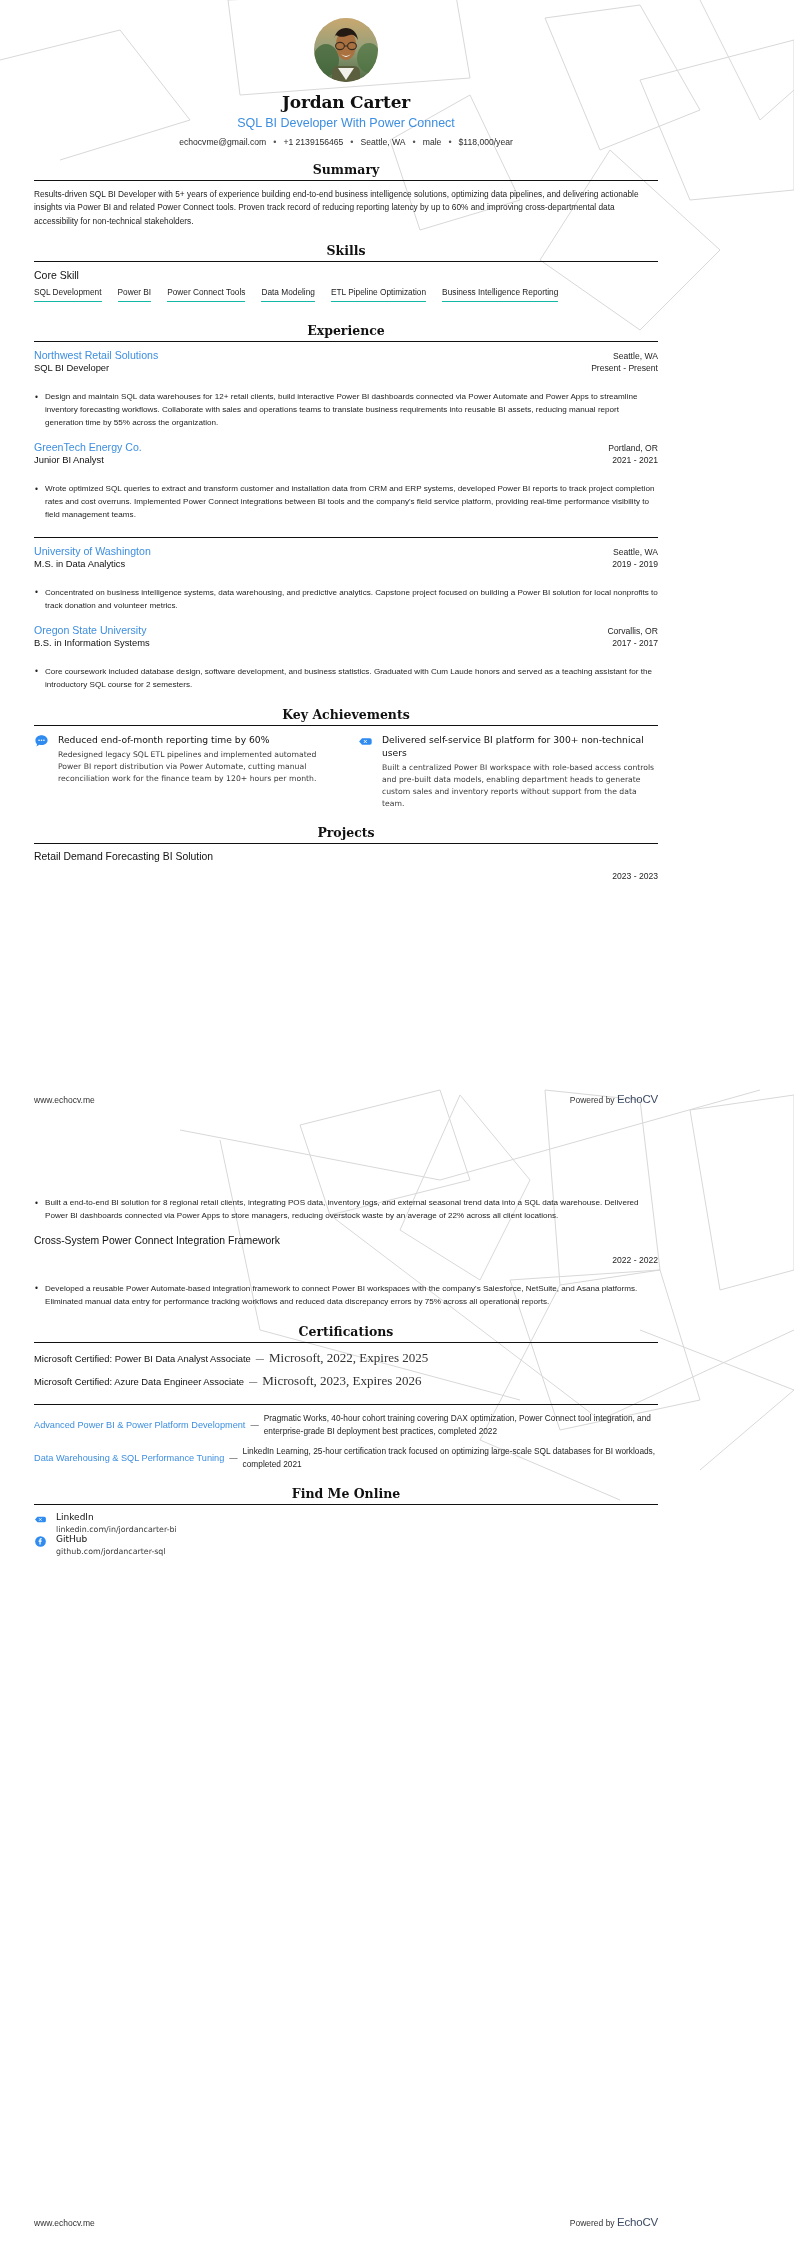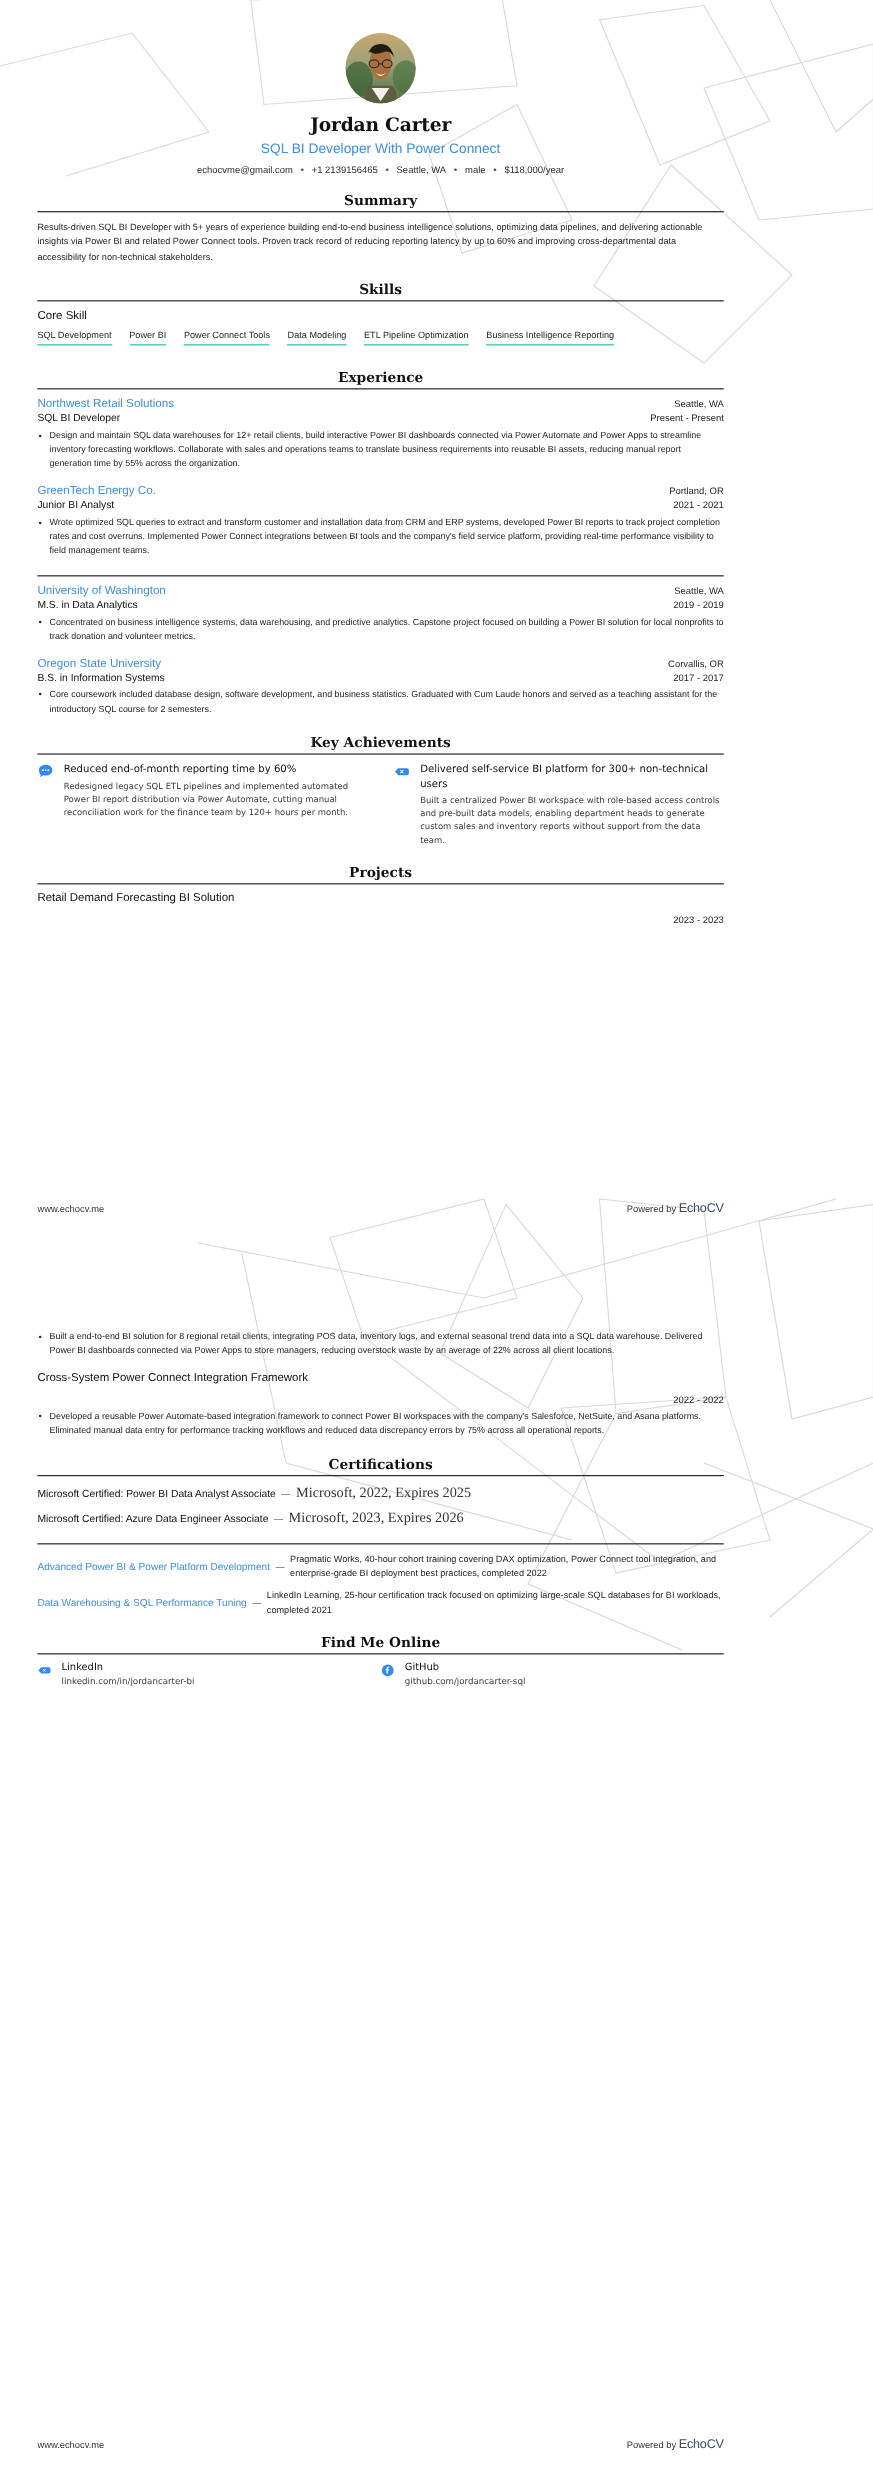--- a/index.html
+++ b/index.html
@@ -23,21 +23,21 @@
     height: 2246px;
     pointer-events: none;
     z-index: 0;
   }
 
   .page {
     position: relative;
     z-index: 1;
     width: 692px;
     height: 1123px;
-    padding: 30px 34px 0 34px;
+    padding: 18px 34px 0 34px;
     overflow: hidden;
   }
 
   .page-footer {
     position: absolute;
     left: 34px;
     right: 34px;
     bottom: 18px;
     display: flex;
     justify-content: space-between;
@@ -162,21 +162,21 @@
     font-size: 9.4px;
     color: #111;
     margin-top: 1px;
   }
   .entry-dates {
     font-size: 8.6px;
     color: #242424;
   }
   .bullets {
     list-style: none;
-    margin-top: 5px;
+    margin-top: 18px;
   }
   .bullets li {
     position: relative;
     padding-left: 11px;
     font-size: 8.1px;
     line-height: 1.6;
     color: #242424;
     margin-bottom: 1px;
   }
   .bullets li::before {
@@ -279,20 +279,21 @@
     flex: 1 1 auto;
     font-size: 8.3px;
     line-height: 1.55;
     color: #242424;
   }
 
   
   .links-grid {
     display: flex;
     gap: 0;
+    flex-direction: column;
   }
   .link-item {
     width: 50%;
     display: flex;
     gap: 9px;
     align-items: flex-start;
   }
   .link-icon { flex: 0 0 auto; width: 13px; height: 13px; margin-top: 1px; }
   .link-icon svg { display: block; width: 13px; height: 13px; }
   .link-label {

